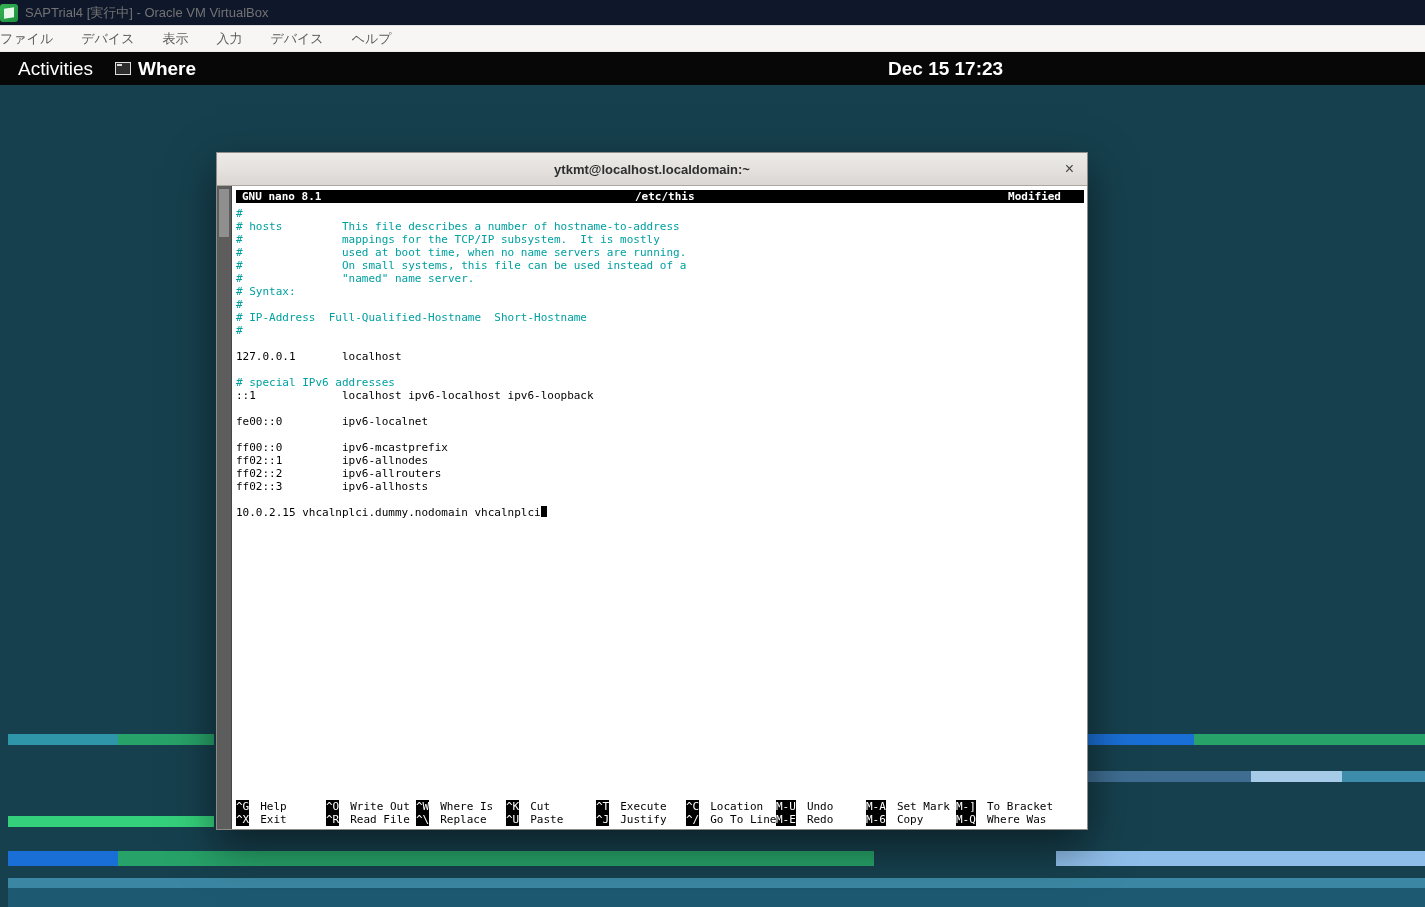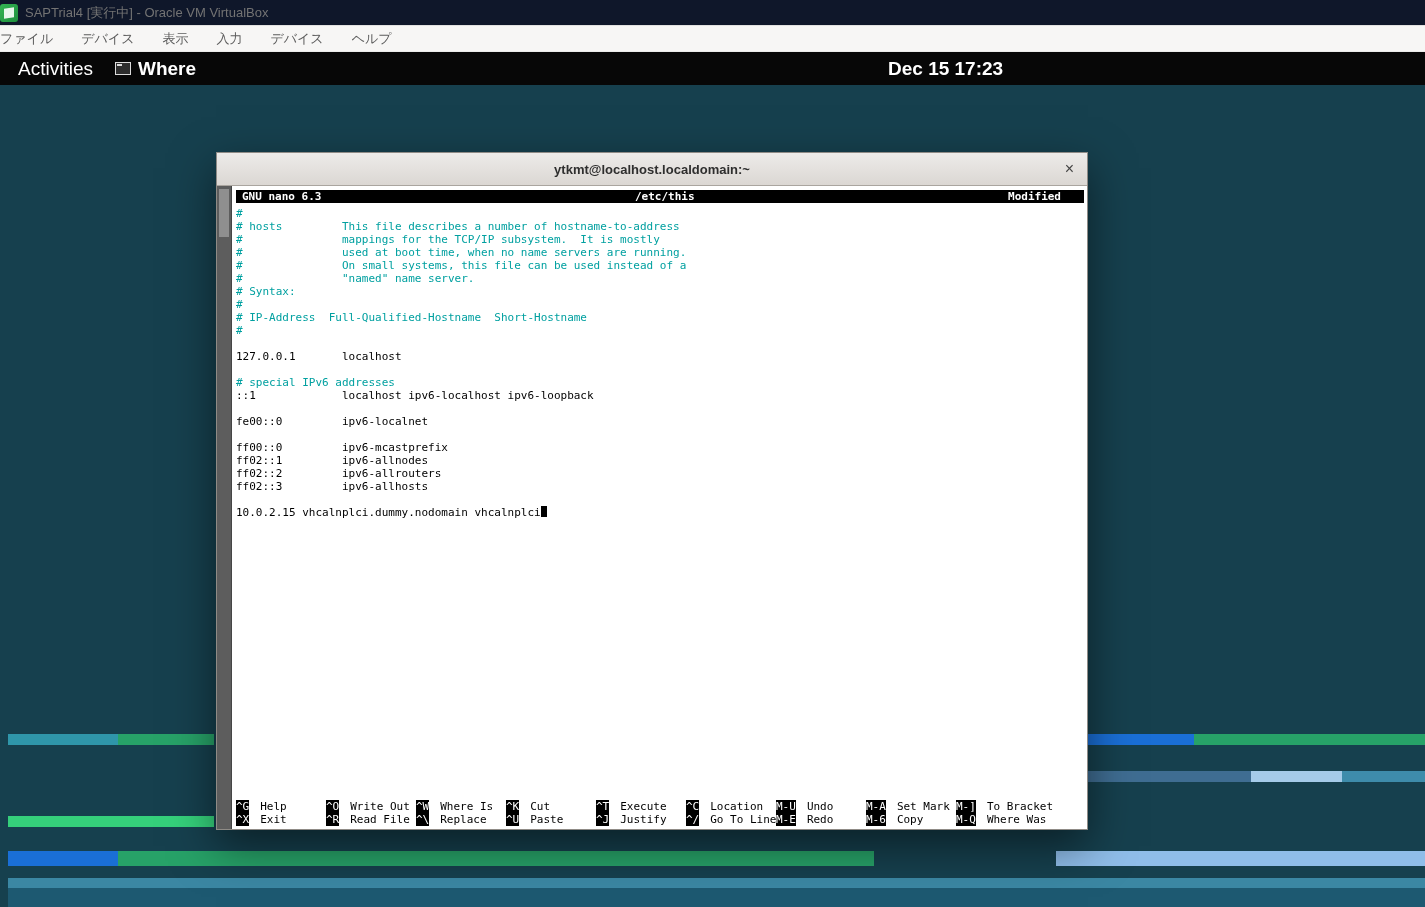--- a/index.html
+++ b/index.html
@@ -138,21 +138,21 @@
     <div class="win-titlebar">
       <span class="win-title">ytkmt@localhost.localdomain:~</span>
       <span class="win-close">×</span>
     </div>
     <div class="win-body">
       <div class="scrollbar">
         <div class="scroll-thumb"></div>
       </div>
       <div class="term">
         <div class="nano-header">
-          <span class="nh-left">GNU nano 6.3</span>
+          <span class="nh-left">GNU nano 8.1</span>
           <span class="nh-center">/etc/this</span>
           <span class="nh-right">Modified</span>
         </div>
         <div class="buffer"><div class="tline comment">#</div><div class="tline comment"># hosts         This file describes a number of hostname-to-address</div><div class="tline comment">#               mappings for the TCP/IP subsystem.  It is mostly</div><div class="tline comment">#               used at boot time, when no name servers are running.</div><div class="tline comment">#               On small systems, this file can be used instead of a</div><div class="tline comment">#               "named" name server.</div><div class="tline comment"># Syntax:</div><div class="tline comment">#</div><div class="tline comment"># IP-Address  Full-Qualified-Hostname  Short-Hostname</div><div class="tline comment">#</div><div class="tline plain"></div><div class="tline plain">127.0.0.1       localhost</div><div class="tline plain"></div><div class="tline comment"># special IPv6 addresses</div><div class="tline plain">::1             localhost ipv6-localhost ipv6-loopback</div><div class="tline plain"></div><div class="tline plain">fe00::0         ipv6-localnet</div><div class="tline plain"></div><div class="tline plain">ff00::0         ipv6-mcastprefix</div><div class="tline plain">ff02::1         ipv6-allnodes</div><div class="tline plain">ff02::2         ipv6-allrouters</div><div class="tline plain">ff02::3         ipv6-allhosts</div><div class="tline plain"></div><div class="tline plain">10.0.2.15 vhcalnplci.dummy.nodomain vhcalnplci<span class="cursor"></span></div></div>
         <div class="shortcuts"><div class="srow"><span class="sitem"><span class="skey">^G</span><span class="slabel">Help</span></span><span class="sitem"><span class="skey">^O</span><span class="slabel">Write Out</span></span><span class="sitem"><span class="skey">^W</span><span class="slabel">Where Is</span></span><span class="sitem"><span class="skey">^K</span><span class="slabel">Cut</span></span><span class="sitem"><span class="skey">^T</span><span class="slabel">Execute</span></span><span class="sitem"><span class="skey">^C</span><span class="slabel">Location</span></span><span class="sitem"><span class="skey">M-U</span><span class="slabel">Undo</span></span><span class="sitem"><span class="skey">M-A</span><span class="slabel">Set Mark</span></span><span class="sitem"><span class="skey">M-]</span><span class="slabel">To Bracket</span></span></div><div class="srow"><span class="sitem"><span class="skey">^X</span><span class="slabel">Exit</span></span><span class="sitem"><span class="skey">^R</span><span class="slabel">Read File</span></span><span class="sitem"><span class="skey">^\</span><span class="slabel">Replace</span></span><span class="sitem"><span class="skey">^U</span><span class="slabel">Paste</span></span><span class="sitem"><span class="skey">^J</span><span class="slabel">Justify</span></span><span class="sitem"><span class="skey">^/</span><span class="slabel">Go To Line</span></span><span class="sitem"><span class="skey">M-E</span><span class="slabel">Redo</span></span><span class="sitem"><span class="skey">M-6</span><span class="slabel">Copy</span></span><span class="sitem"><span class="skey">M-Q</span><span class="slabel">Where Was</span></span></div></div>
       </div>
     </div>
   </div>
 </div>
 

